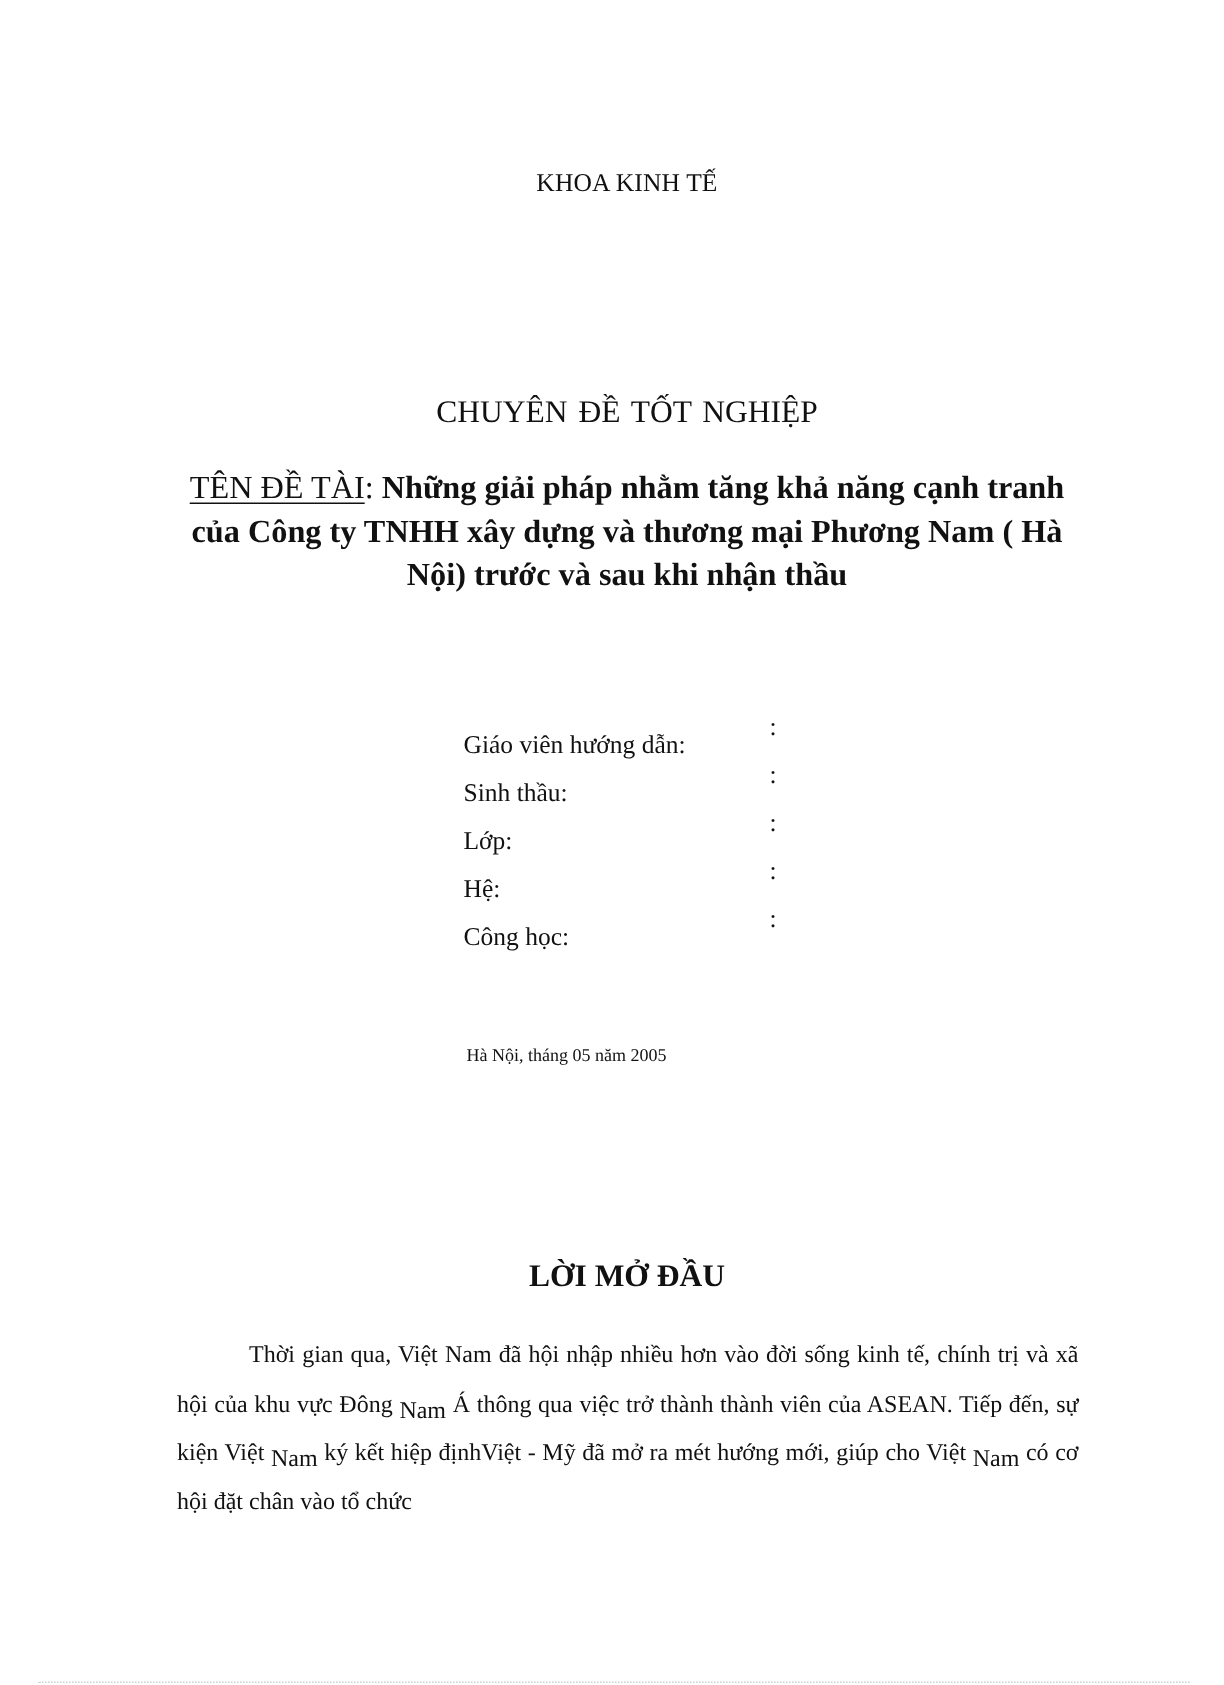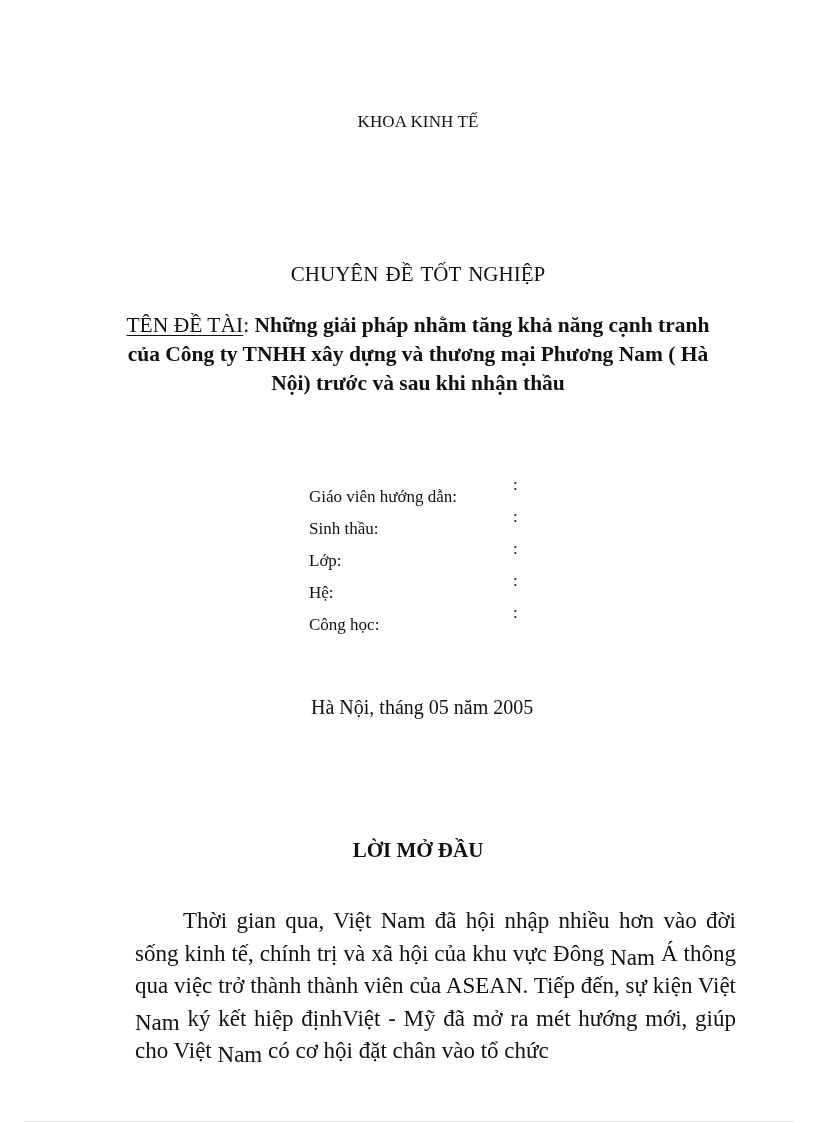--- a/index.html
+++ b/index.html
@@ -73,41 +73,41 @@
     }
     .info-colon {
       position: absolute;
       left: 204px;
       top: 0;
     }
     .place-date {
       position: absolute;
       top: 696px;
       left: 311px;
-      font-size: 20px;
+      font-size: 12px;
       white-space: nowrap;
     }
     .section-heading {
       position: absolute;
       top: 838px;
       left: 0; width: 836px;
       text-align: center;
       font-size: 21px;
       font-weight: bold;
     }
     .intro-paragraph {
       position: absolute;
       top: 887px;
       left: 117px;
       width: 601px;
-      font-size: 23px;
+      font-size: 16px;
       line-height: 32.5px;
       text-align: justify;
       text-indent: 48px;
-      margin: 18px;
+      margin: 1px;
     }
     .intro-paragraph .sub {
       position: relative;
       top: 4px;
     }
     .dotted-rule {
       position: absolute;
       top: 1121px;
       left: 25px;
       width: 768px;

